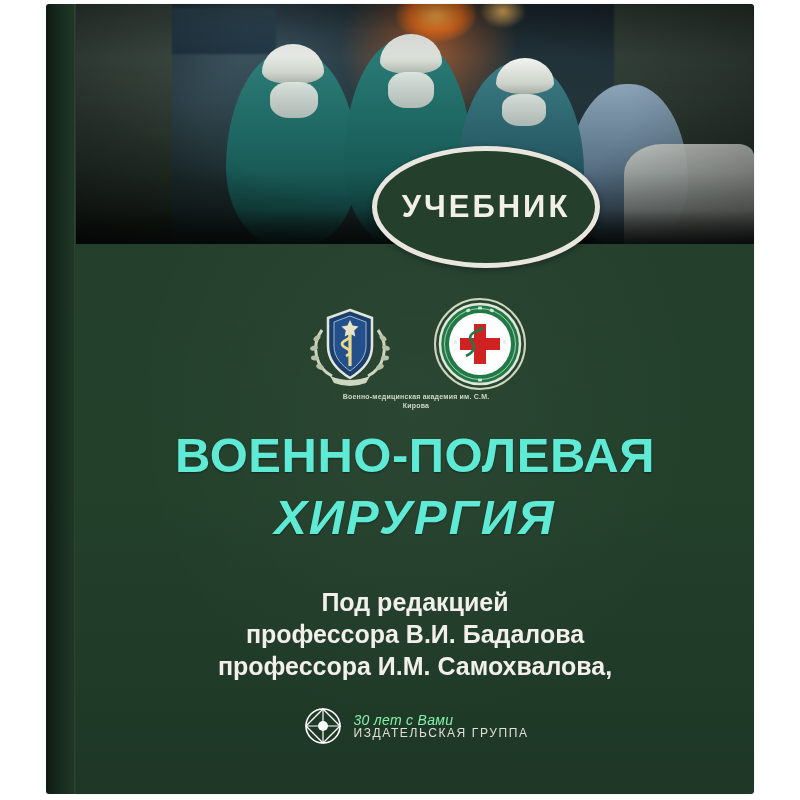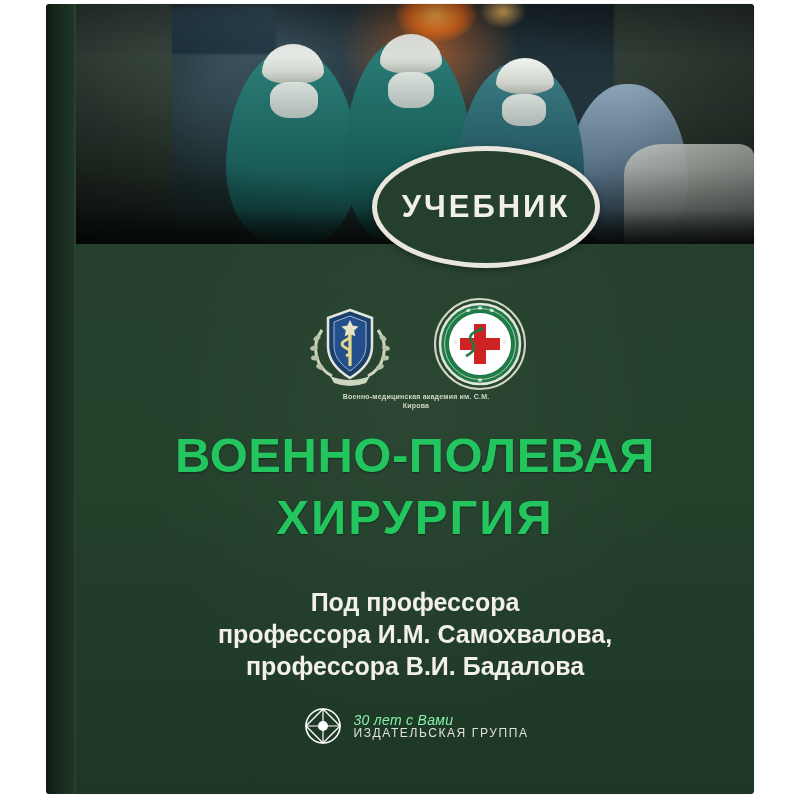--- a/index.html
+++ b/index.html
@@ -240,28 +240,28 @@
 
   
   .title-block {
     position: absolute;
     left: 0;
     top: 420px;
     width: 678px;
     text-align: center;
   }
   .title-line {
-    color: #22c55e;
+    color: #5eead4;
     font-weight: bold;
     font-size: 49px;
     line-height: 62px;
     letter-spacing: 0.5px;
     text-shadow: 0 1px 2px rgba(0,0,0,0.45);
   }
-  .title-line.two { letter-spacing: 2px; }
+  .title-line.two { letter-spacing: 2px; font-style: italic; }
 
   
   .editors {
     position: absolute;
     left: 0;
     top: 582px;
     width: 678px;
     text-align: center;
     color: #f2f0e8;
     font-size: 25px;
@@ -424,23 +424,23 @@
       </div>
 
       <div class="emblem-caption">Военно-медицинская академия им. С.М. Кирова</div>
 
       <div class="title-block">
         <div class="title-line one">ВОЕННО-ПОЛЕВАЯ</div>
         <div class="title-line two">ХИРУРГИЯ</div>
       </div>
 
       <div class="editors">
-        <div>Под профессора</div>
+        <div>Под редакцией</div>
+        <div>профессора В.И. Бадалова</div>
         <div>профессора И.М. Самохвалова,</div>
-        <div>профессора В.И. Бадалова</div>
       </div>
 
       <div class="publisher">
         <div class="pub-logo">
           <svg viewBox="0 0 44 44" width="44" height="44" aria-hidden="true">
             <circle cx="22" cy="22" r="17" fill="none" stroke="#ffffff" stroke-width="1.6"></circle>
             <path d="M22 5 L39 22 L22 39 L5 22 Z" fill="none" stroke="#ffffff" stroke-width="1.4"></path>
             <path d="M22 5 L22 39" stroke="#ffffff" stroke-width="1.2"></path>
             <path d="M5 22 L39 22" stroke="#ffffff" stroke-width="1.2"></path>
             <circle cx="22" cy="22" r="5" fill="#ffffff"></circle>

